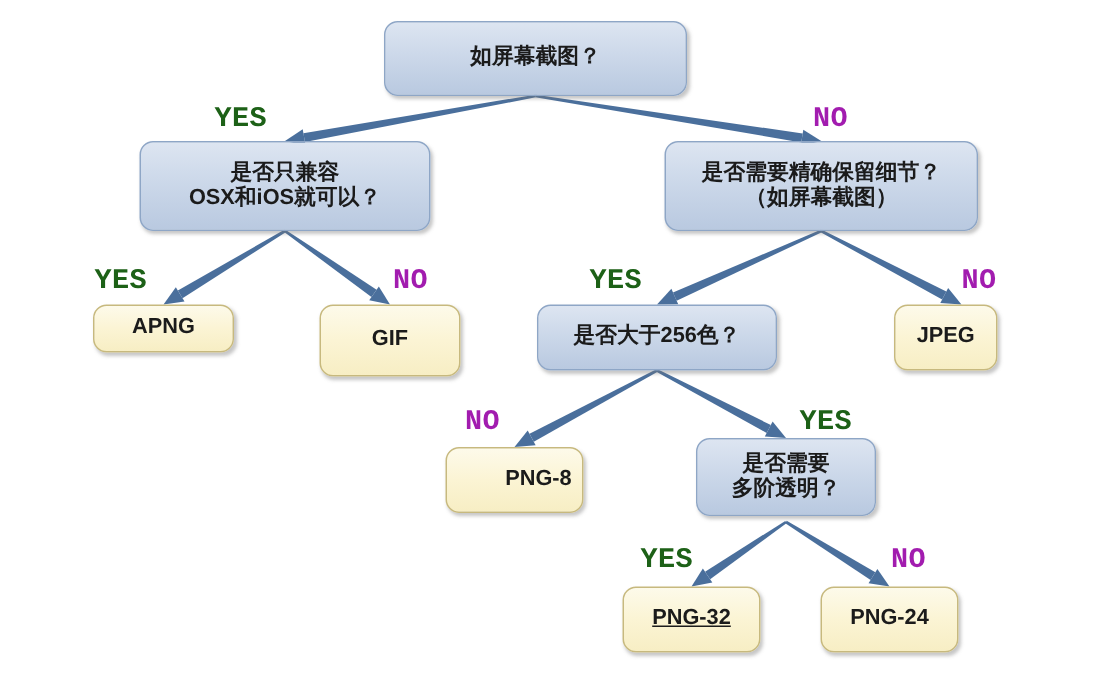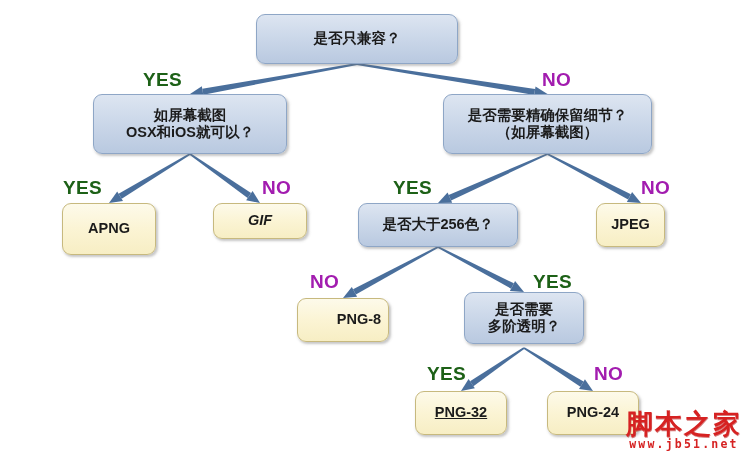--- a/index.html
+++ b/index.html
@@ -62,20 +62,21 @@
 
   
   .edge-label {
     position: absolute;
     z-index: 3;
     font-size: 19px;
     font-weight: 700;
     letter-spacing: 0.3px;
     line-height: 1;
     white-space: nowrap;
+    font-family: Liberation Mono, monospace;
   }
   .edge-label.yes { color: #1d6117; }
   .edge-label.no  { color: #a21caf; }
 
   
   #watermark {
     position: absolute;
     z-index: 4;
     right: 4px;
     bottom: 2px;
@@ -144,27 +145,27 @@
         <polygon points="523.49,347.26 470.05,381.19 473.43,386.15 524.51,348.74" fill="#4a6f9c"></polygon>
         <polygon points="461.00,391.00 468.58,379.05 474.89,388.30" fill="#4a6f9c"></polygon>
       </g>
       <g>
         <polygon points="523.52,348.76 580.38,386.67 583.55,381.58 524.48,347.24" fill="#4a6f9c"></polygon>
         <polygon points="593.00,391.00 579.01,388.88 584.93,379.37" fill="#4a6f9c"></polygon>
       </g>
     </svg>
 
   <div id="node-layer">
-      <div class="node decision" style="left: 256px; top: 14px; width: 202px; height: 50px;">是否只兼容？</div>
-      <div class="node decision" style="left: 93px; top: 94px; width: 194px; height: 60px;">如屏幕截图
+      <div class="node decision" style="left: 256px; top: 14px; width: 202px; height: 50px;">如屏幕截图？</div>
+      <div class="node decision" style="left: 93px; top: 94px; width: 194px; height: 60px;">是否只兼容
 OSX和iOS就可以？</div>
       <div class="node decision" style="left: 443px; top: 94px; width: 209px; height: 60px; text-align: center;">是否需要精确保留细节？
 （如屏幕截图）</div>
-      <div class="node terminal" style="left: 62px; top: 203px; width: 94px; height: 52px;">APNG</div>
-      <div class="node terminal" style="left: 213px; top: 203px; width: 94px; height: 36px; font-style: italic;">GIF</div>
+      <div class="node terminal" style="left: 62px; top: 203px; width: 94px; height: 32px;">APNG</div>
+      <div class="node terminal" style="left: 213px; top: 203px; width: 94px; height: 48px;">GIF</div>
       <div class="node decision" style="left: 358px; top: 203px; width: 160px; height: 44px;">是否大于256色？</div>
       <div class="node terminal" style="left: 596px; top: 203px; width: 69px; height: 44px;">JPEG</div>
       <div class="node terminal" style="left: 297px; top: 298px; width: 92px; height: 44px; padding-left: 32px;">PNG-8</div>
       <div class="node decision" style="left: 464px; top: 292px; width: 120px; height: 52px;">是否需要
 多阶透明？</div>
       <div class="node terminal" style="left: 415px; top: 391px; width: 92px; height: 44px; text-decoration: underline;">PNG-32</div>
       <div class="node terminal" style="left: 547px; top: 391px; width: 92px; height: 44px;">PNG-24</div>
     </div>
   <div id="label-layer">
       <div class="edge-label yes" style="left: 143px; top: 70px;">YES</div>
@@ -172,18 +173,14 @@
       <div class="edge-label yes" style="left: 63px; top: 178px;">YES</div>
       <div class="edge-label no" style="left: 262px; top: 178px;">NO</div>
       <div class="edge-label yes" style="left: 393px; top: 178px;">YES</div>
       <div class="edge-label no" style="left: 641px; top: 178px;">NO</div>
       <div class="edge-label no" style="left: 310px; top: 272px;">NO</div>
       <div class="edge-label yes" style="left: 533px; top: 272px;">YES</div>
       <div class="edge-label yes" style="left: 427px; top: 364px;">YES</div>
       <div class="edge-label no" style="left: 594px; top: 364px;">NO</div>
     </div>
 
-  <div id="watermark">
-    <span class="wm-cn">脚本之家</span>
-    <span class="wm-url">www.jb51.net</span>
-  </div>
 
 </div>
 
 </body></html>

